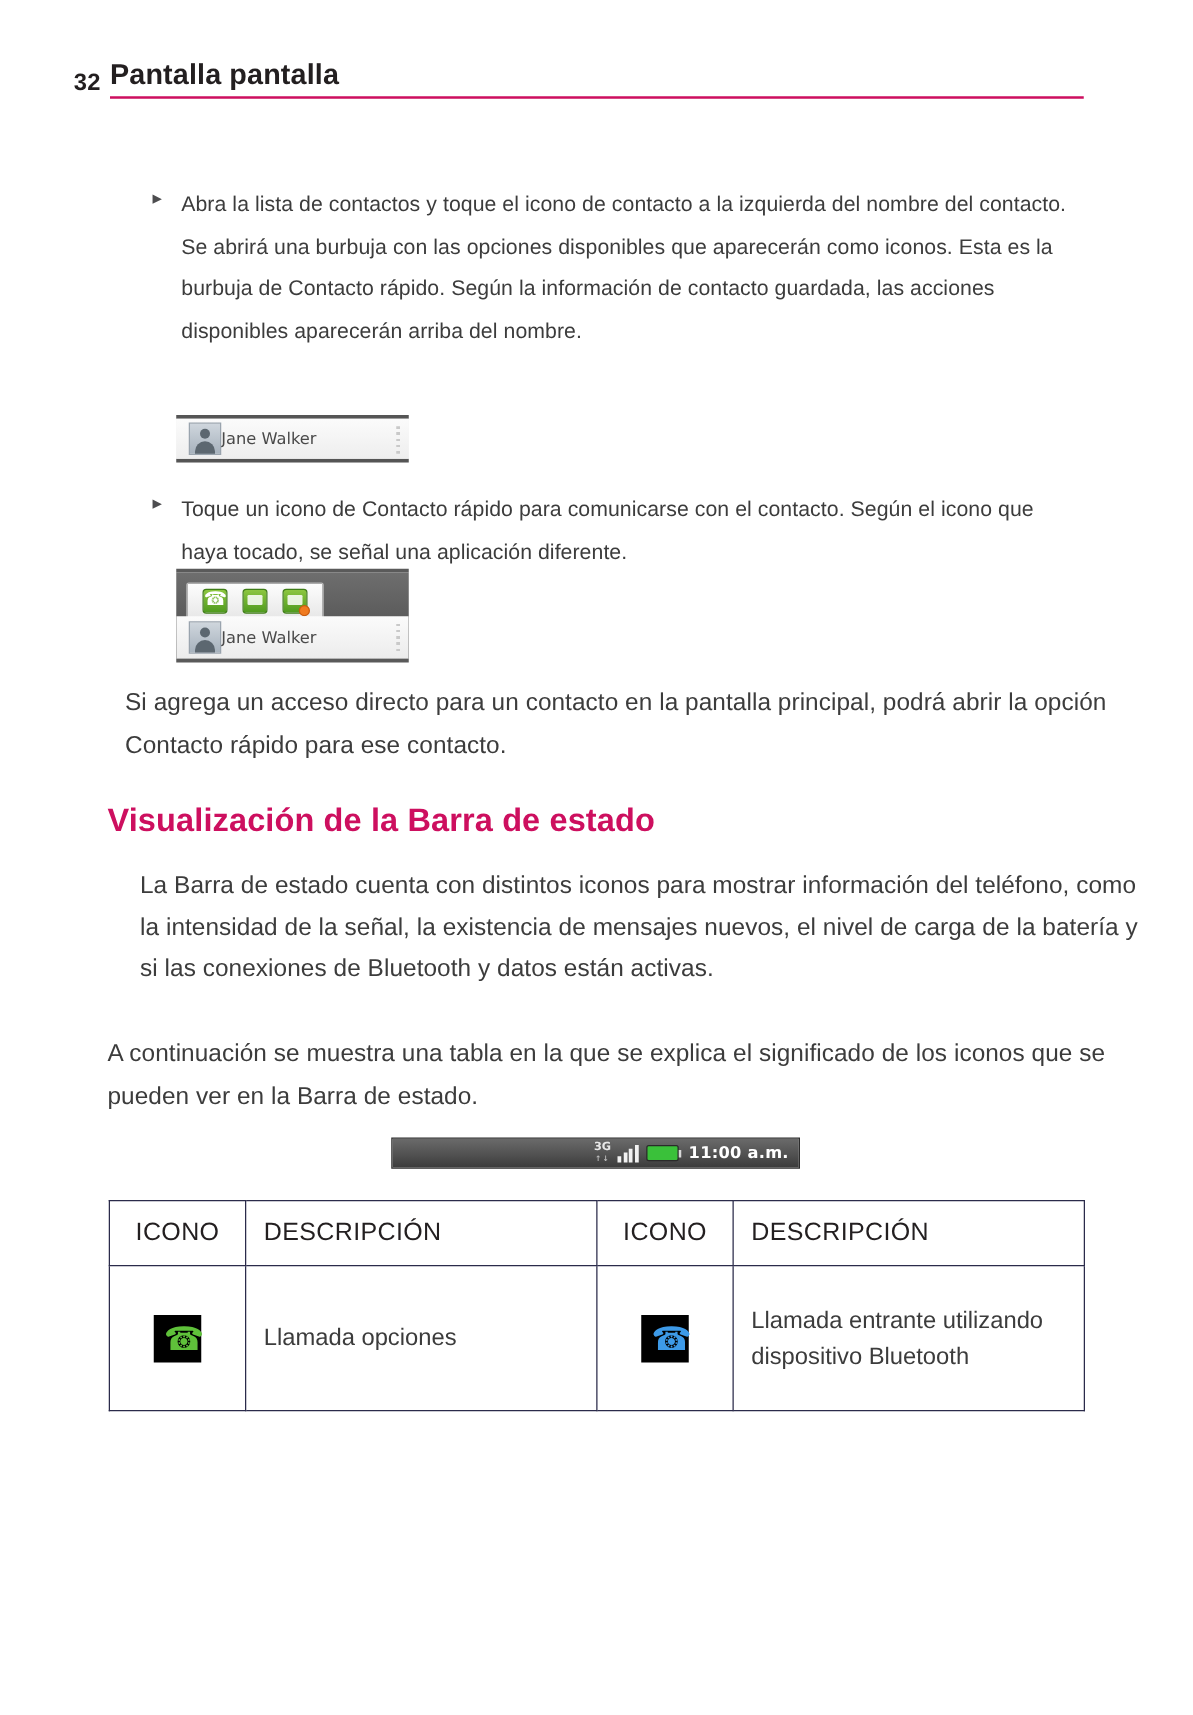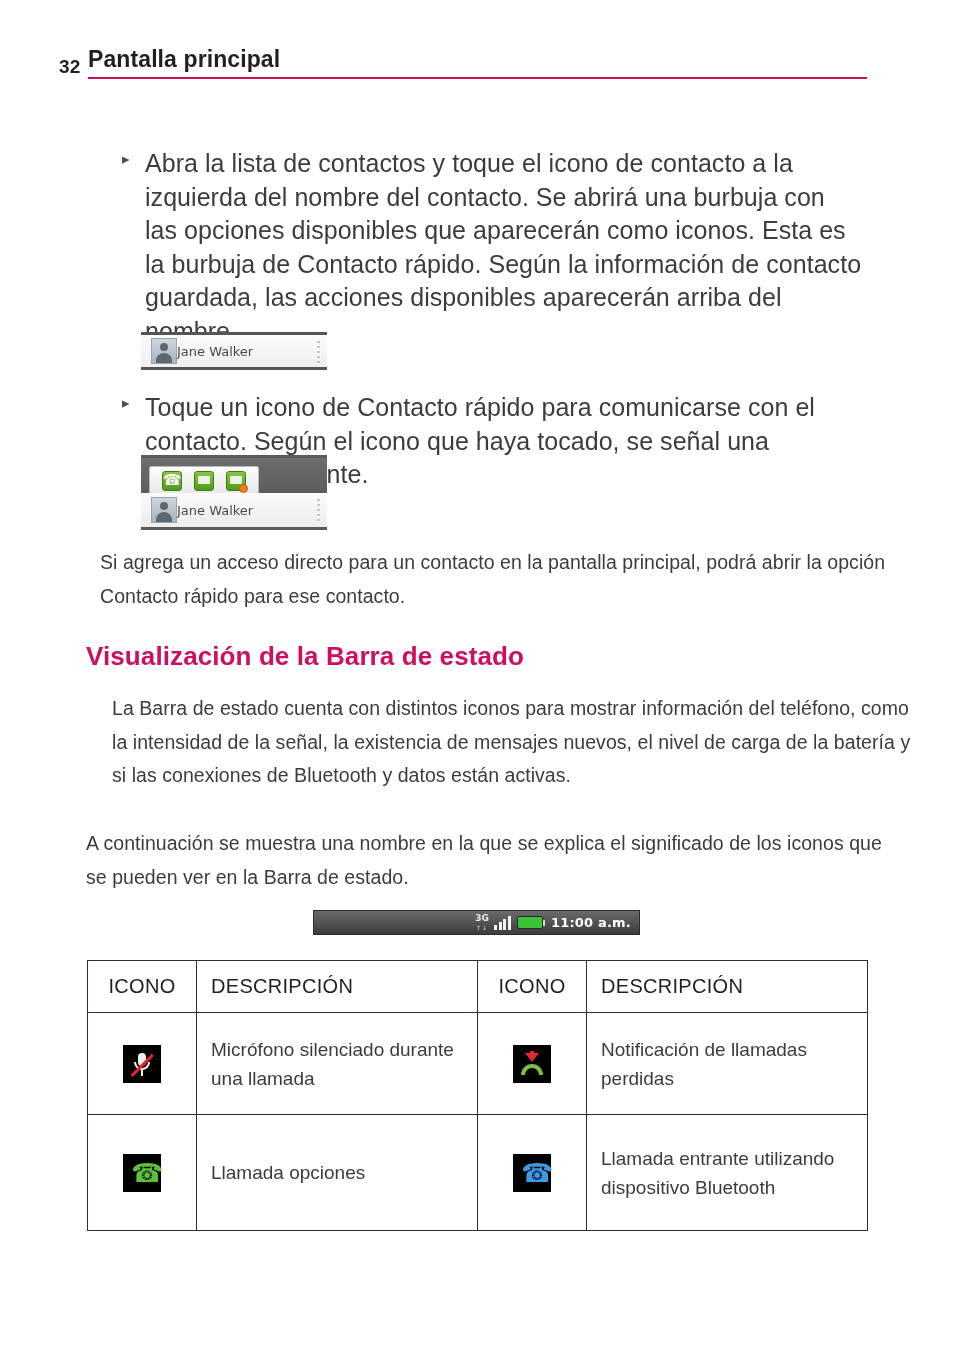--- a/index.html
+++ b/index.html
@@ -68,21 +68,21 @@
     position: absolute;
     left: 0;
     top: 4px;
     width: 14px;
     font-size: 15px;
     color: #4d4d4f;
     line-height: 1;
   }
   .bullet-text {
     margin-left: 23px;
-    font-size: 25px;
+    font-size: 17px;
     line-height: 33.5px;
     color: #3c3c3c;
     letter-spacing: 0.05px;
   }
   .para {
     position: absolute;
     width: 800px;
     font-size: 19.5px;
     line-height: 33.5px;
     color: #3c3c3c;
@@ -491,21 +491,21 @@
     border-radius: 4px;
   }
   .ic-head .hp-cup.l { left: 6px; }
   .ic-head .hp-cup.r { right: 6px; }
 </style>
 </head>
 <body>
 
 <div class="page-header">
   <div class="page-number">32</div>
-  <div class="header-title">Pantalla principal</div>
+  <div class="header-title">Pantalla pantalla</div>
   <div class="header-rule"></div>
 </div>
 
 <div class="content">
 
   <div class="bullet-block" style="left:122px; top:147px;">
     <span class="bullet-marker">▸</span>
     <div class="bullet-text">Abra la lista de contactos y toque el icono de contacto a la izquierda del nombre del contacto. Se abrirá una burbuja con las opciones disponibles que aparecerán como iconos. Esta es la burbuja de Contacto rápido. Según la información de contacto guardada, las acciones disponibles aparecerán arriba del nombre.</div>
   </div>
 
@@ -536,21 +536,21 @@
       <div class="contact-dots"></div>
     </div>
   </div>
 
   <div class="para" style="left:100px; top:546px;">Si agrega un acceso directo para un contacto en la pantalla principal, podrá abrir la opción Contacto rápido para ese contacto.</div>
 
   <div class="section-heading" style="top:641px;">Visualización de la Barra de estado</div>
 
   <div class="para" style="left:86px; top:692px;margin-left:26px;">La Barra de estado cuenta con distintos iconos para mostrar información del teléfono, como la intensidad de la señal, la existencia de mensajes nuevos, el nivel de carga de la batería y si las conexiones de Bluetooth y datos están activas.</div>
 
-  <div class="para" style="left:86px; top:827px;">A continuación se muestra una nombre en la que se explica el significado de los iconos que se pueden ver en la Barra de estado.</div>
+  <div class="para" style="left:86px; top:827px;">A continuación se muestra una tabla en la que se explica el significado de los iconos que se pueden ver en la Barra de estado.</div>
 
   <div class="fig-statusbar" style="left:313px; top:910px; width:327px; height:25px;">
     <div class="sb-3g">
       <span>3G</span>
       <span class="sb-3g-sub">↑↓</span>
     </div>
     <div class="sb-signal">
       <i style="height:5px"></i>
         <i style="height:8px"></i>
         <i style="height:11px"></i>
@@ -570,34 +570,20 @@
       <col class="col-desc">
   </colgroup>
   <tbody>
     <tr>
       <td class="th-cell center">ICONO</td>
       <td class="th-cell">DESCRIPCIÓN</td>
       <td class="th-cell center">ICONO</td>
       <td class="th-cell">DESCRIPCIÓN</td>
     </tr>
 
-    <tr class="row-1">
-      <td class="icon-cell">
-        <span class="tile black ic-mic">
-          <span class="mic-body"></span><span class="mic-arc"></span><span class="mic-stem"></span><span class="mic-slash"></span>
-        </span>
-      </td>
-      <td class="desc-cell">Micrófono silenciado durante una llamada</td>
-      <td class="icon-cell">
-        <span class="tile black ic-missed">
-          <span class="arrow-tail"></span><span class="arrow"></span><span class="handset"></span>
-        </span>
-      </td>
-      <td class="desc-cell">Notificación de llamadas perdidas</td>
-    </tr>
 
     <tr class="row-2">
       <td class="icon-cell">
         <span class="tile black ic-phone green">
           <span class="hs">☎</span>
         </span>
       </td>
       <td class="desc-cell">Llamada opciones</td>
       <td class="icon-cell">
         <span class="tile black ic-phone blue">

